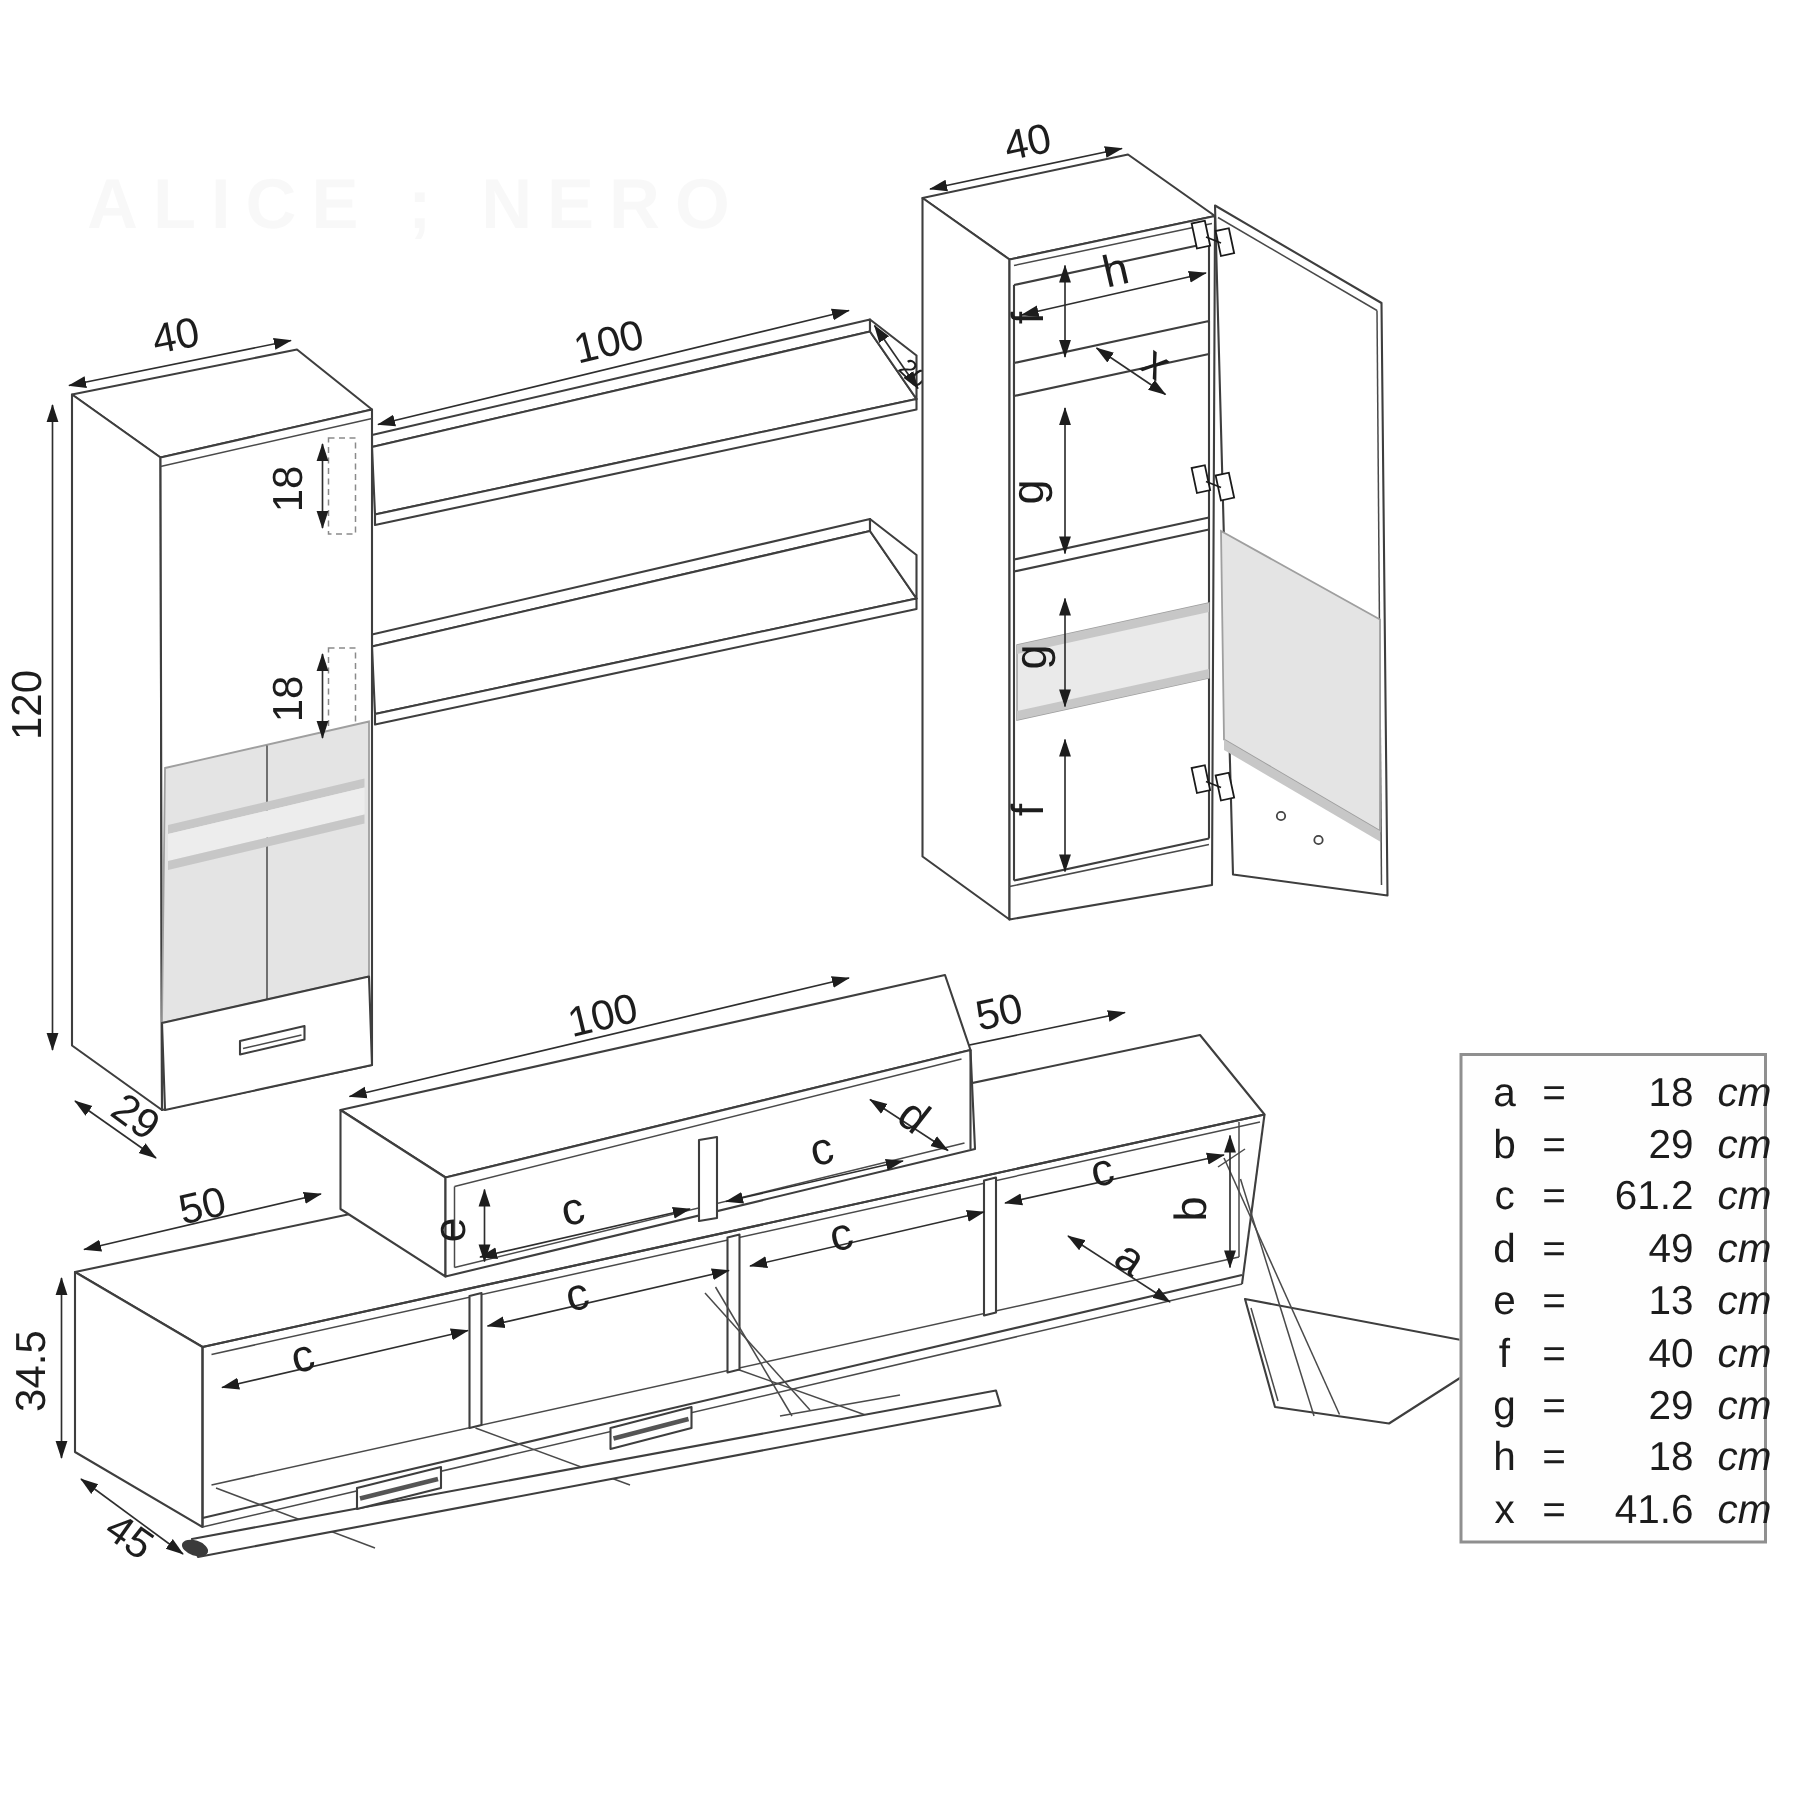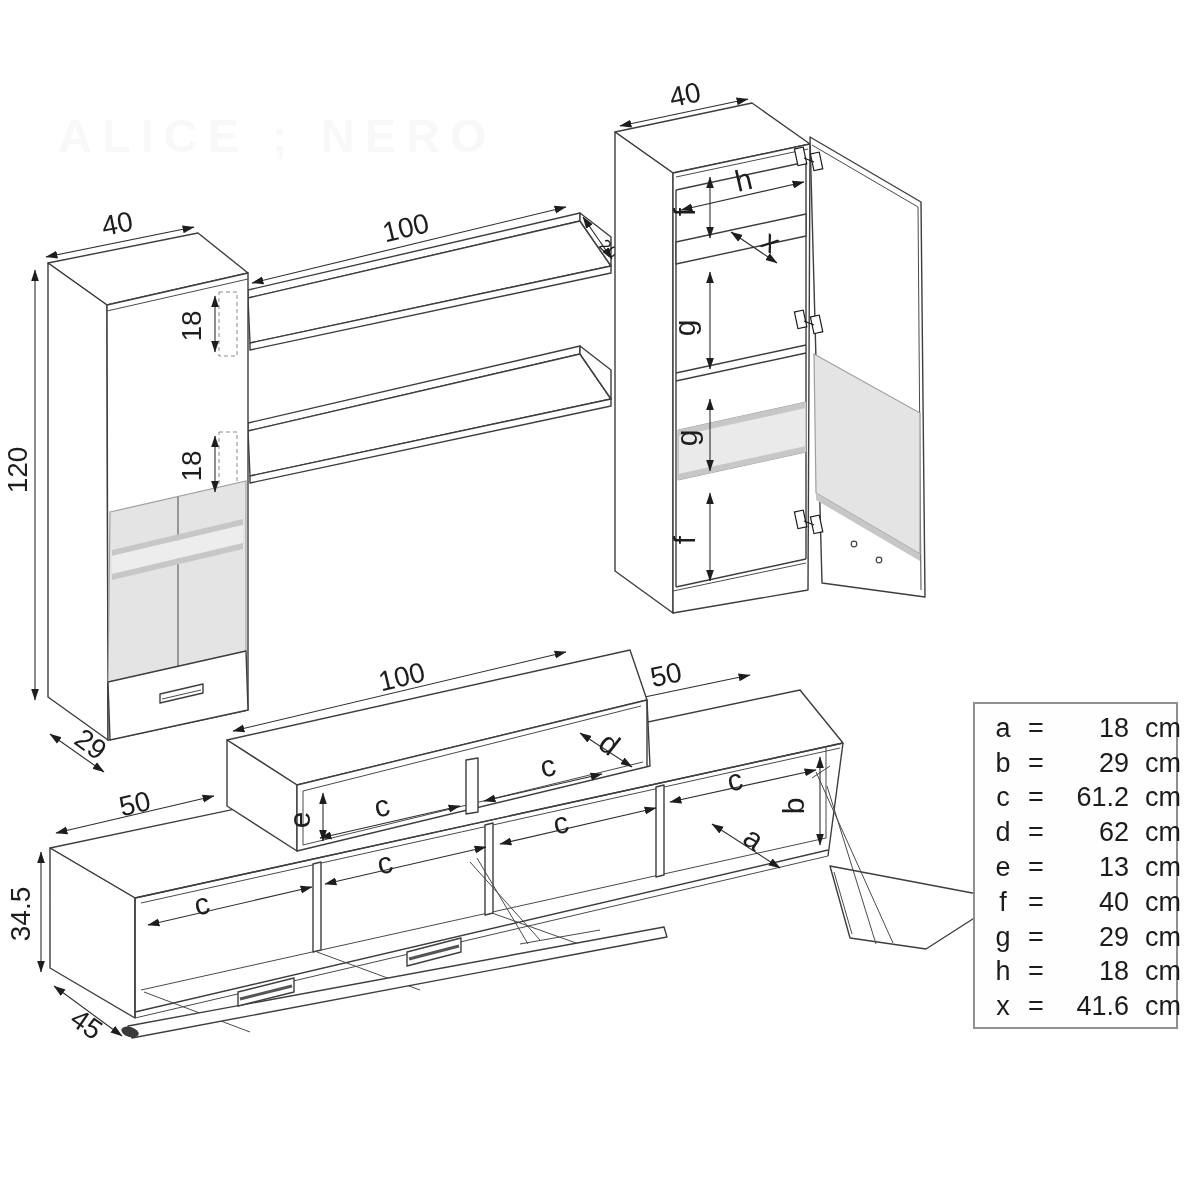--- a/index.html
+++ b/index.html
@@ -19,21 +19,21 @@
   .glassband{fill:#c7c7c7;stroke:none;}
   .dim{stroke:#2e2e2e;stroke-width:1.1;fill:none;}
   .dashed{stroke:#8a8a8a;stroke-width:1;fill:none;stroke-dasharray:4 3;}
   #legend{position:absolute;left:973px;top:702px;width:205px;height:327px;
           border:2px solid #8f8f8f;background:#fefefe;padding-top:7px;box-sizing:border-box;}
   .leg-row{display:grid;grid-template-columns:36px 30px 84px 52px;height:34.8px;
            align-items:center;font-size:27px;color:#1c1c1c;padding-left:10px;}
   .leg-key{text-align:center;}
   .leg-eq{text-align:center;}
   .leg-val{text-align:right;padding-right:6px;}
-  .leg-unit{text-align:left;padding-left:10px;}
+  .leg-unit{text-align:left;padding-left:10px;font-style:italic;}
 </style>
 </head>
 <body>
 
 <div id="stage">
 
   <div id="watermark">ALICE ; NERO</div>
 
   <svg id="drawing" width="1200" height="1200" viewBox="0 0 1200 1200">
     <defs>
@@ -310,21 +310,21 @@
     </div>
     <div class="leg-row">
       <span class="leg-key">c</span>
       <span class="leg-eq">=</span>
       <span class="leg-val">61.2</span>
       <span class="leg-unit">cm</span>
     </div>
     <div class="leg-row">
       <span class="leg-key">d</span>
       <span class="leg-eq">=</span>
-      <span class="leg-val">62</span>
+      <span class="leg-val">49</span>
       <span class="leg-unit">cm</span>
     </div>
     <div class="leg-row">
       <span class="leg-key">e</span>
       <span class="leg-eq">=</span>
       <span class="leg-val">13</span>
       <span class="leg-unit">cm</span>
     </div>
     <div class="leg-row">
       <span class="leg-key">f</span>

